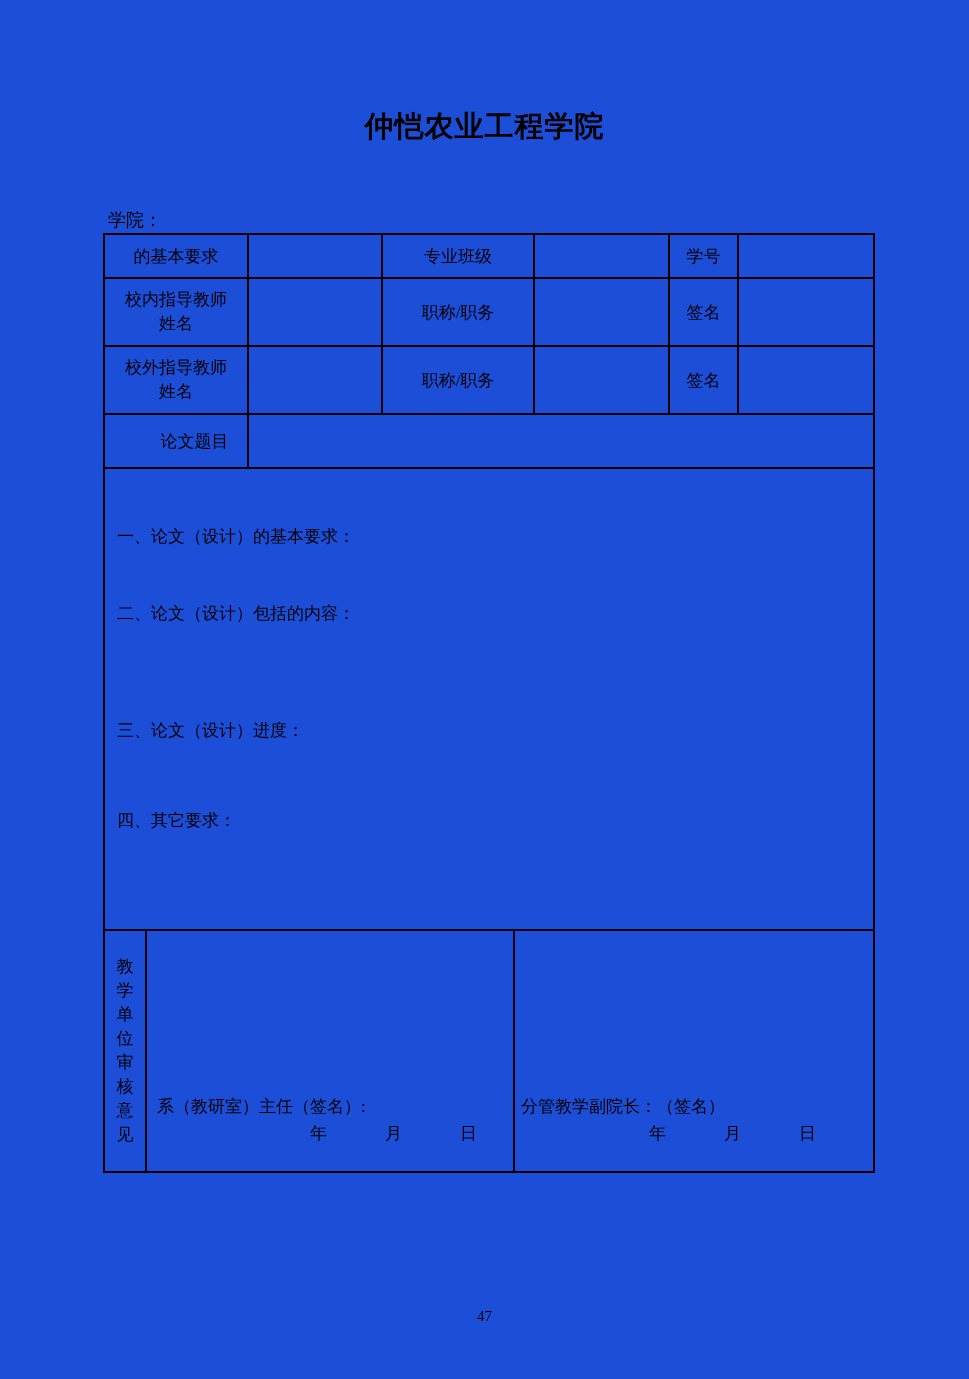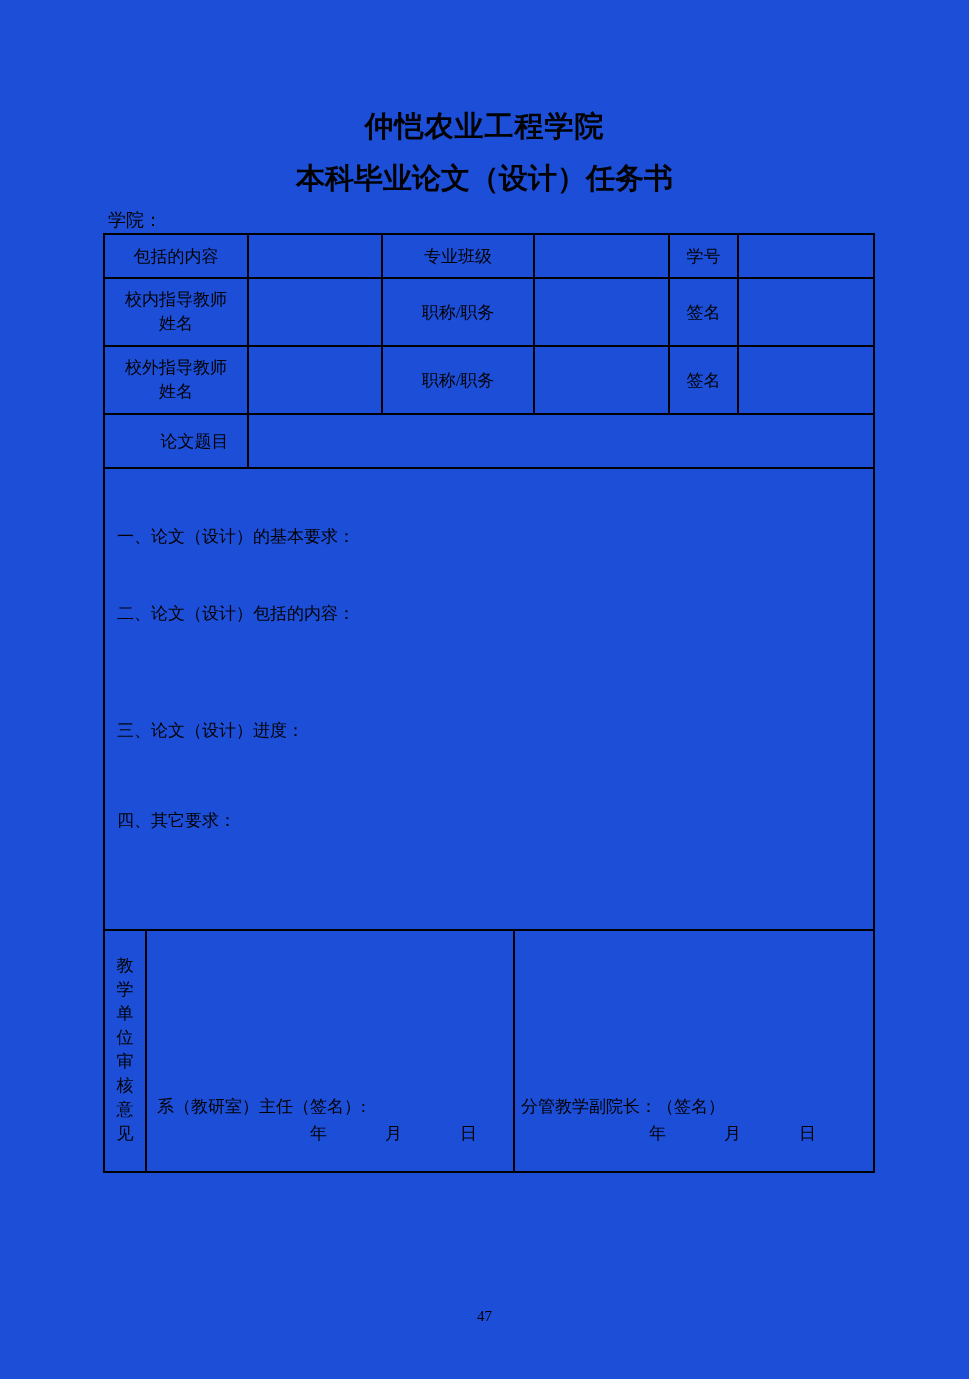--- a/index.html
+++ b/index.html
@@ -79,21 +79,20 @@
   .req-item.i4 { top: 341px; }
   .approval-table { margin-top: -2px; }
   .approval-table td { height: 240px; }
   .v-label {
     width: 20px;
     margin: 0 auto;
     font-size: 17px;
     line-height: 24px;
     word-break: break-all;
     text-align: center;
-    font-family: Liberation Mono, monospace;
   }
   .sig-cell { position: relative; padding-left: 24px; }
   .sig-label {
     position: absolute;
     top: 165px;
     text-align: left;
     font-size: 17px;
     line-height: 22px;
     white-space: nowrap;
   }
@@ -116,37 +115,36 @@
     text-align: center;
     font-size: 15px;
   }
 </style>
 </head>
 <body>
 
 <div class="page">
 
   <div class="doc-title">仲恺农业工程学院</div>
-  <div class="doc-subtitle">本科毕业论文（设计）任务书</div>
   <div class="college-label">学院：</div>
 
   <div class="tables">
 
     <table class="main-table">
       <colgroup>
         <col style="width:144px">
           <col style="width:134px">
           <col style="width:152px">
         <col style="width:135px">
           <col style="width:69px">
           <col style="width:136px">
       </colgroup>
       <tbody>
         <tr class="r1">
-          <td>包括的内容</td>
+          <td>的基本要求</td>
           <td></td>
           <td>专业班级</td>
           <td></td>
           <td>学号</td>
           <td></td>
         </tr>
         <tr class="r2">
           <td class="label-2line">校内指导教师
 姓名</td>
           <td></td>

